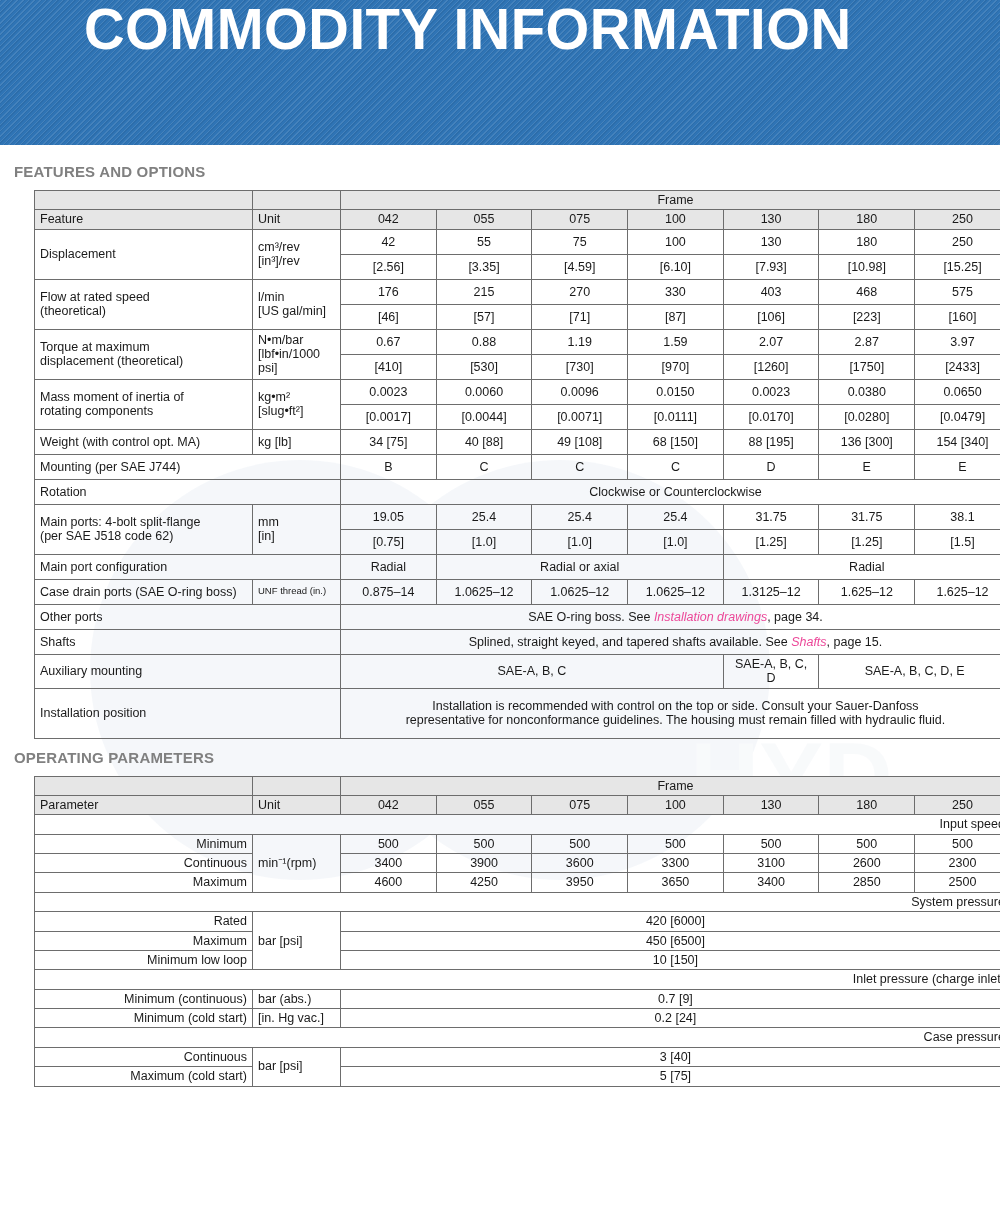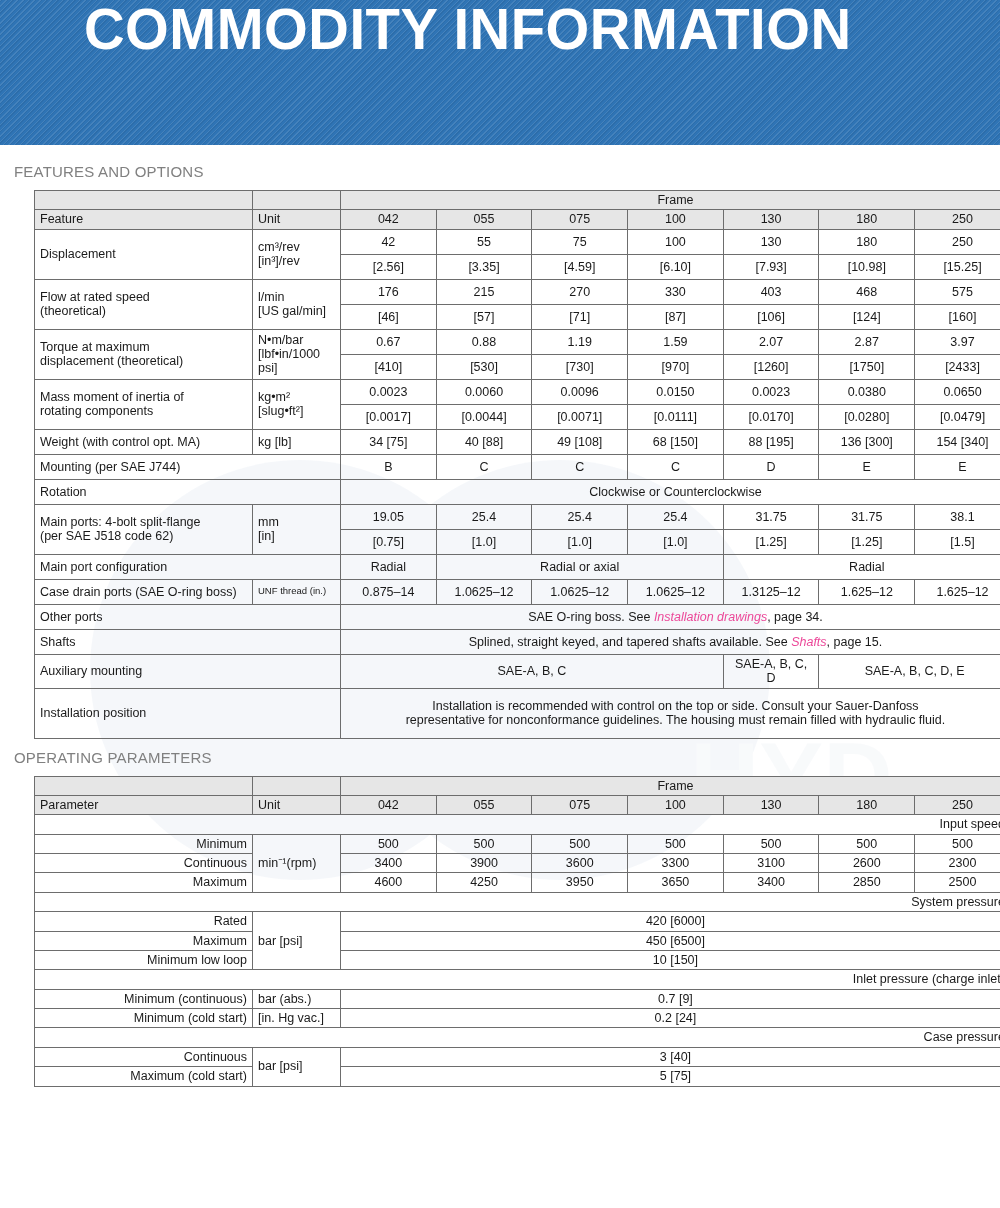--- a/index.html
+++ b/index.html
@@ -52,21 +52,21 @@
     width: 1000px; height: 1058px;
     pointer-events: none;
     z-index: 0;
     opacity: 0.55;
   }
 
   
   .section-heading {
     color: #808080;
     font-size: 15px;
-    font-weight: normal;
+    font-weight: bold;
     letter-spacing: 0.2px;
     margin: 18px 0 10px 14px;
     position: relative;
     z-index: 2;
   }
   .section-heading.second { margin-top: 10px; }
 
   
   .table-wrap {
     margin: 0 12px;
@@ -204,21 +204,21 @@
           <td class="ctr">403</td>
           <td class="ctr">468</td>
           <td class="ctr">575</td>
         </tr>
         <tr class="tall">
           <td class="ctr">[46]</td>
           <td class="ctr">[57]</td>
           <td class="ctr">[71]</td>
           <td class="ctr">[87]</td>
           <td class="ctr">[106]</td>
-          <td class="ctr">[124]</td>
+          <td class="ctr">[223]</td>
           <td class="ctr">[160]</td>
         </tr>
         <tr class="tall">
           <td class="left" rowspan="2">
             <div>Torque at maximum</div>
             <div>displacement (theoretical)</div>
           </td>
           <td class="left" rowspan="2">
             <div>N•m/bar</div>
             <div class="sub">[lbf•in/1000 psi]</div>

